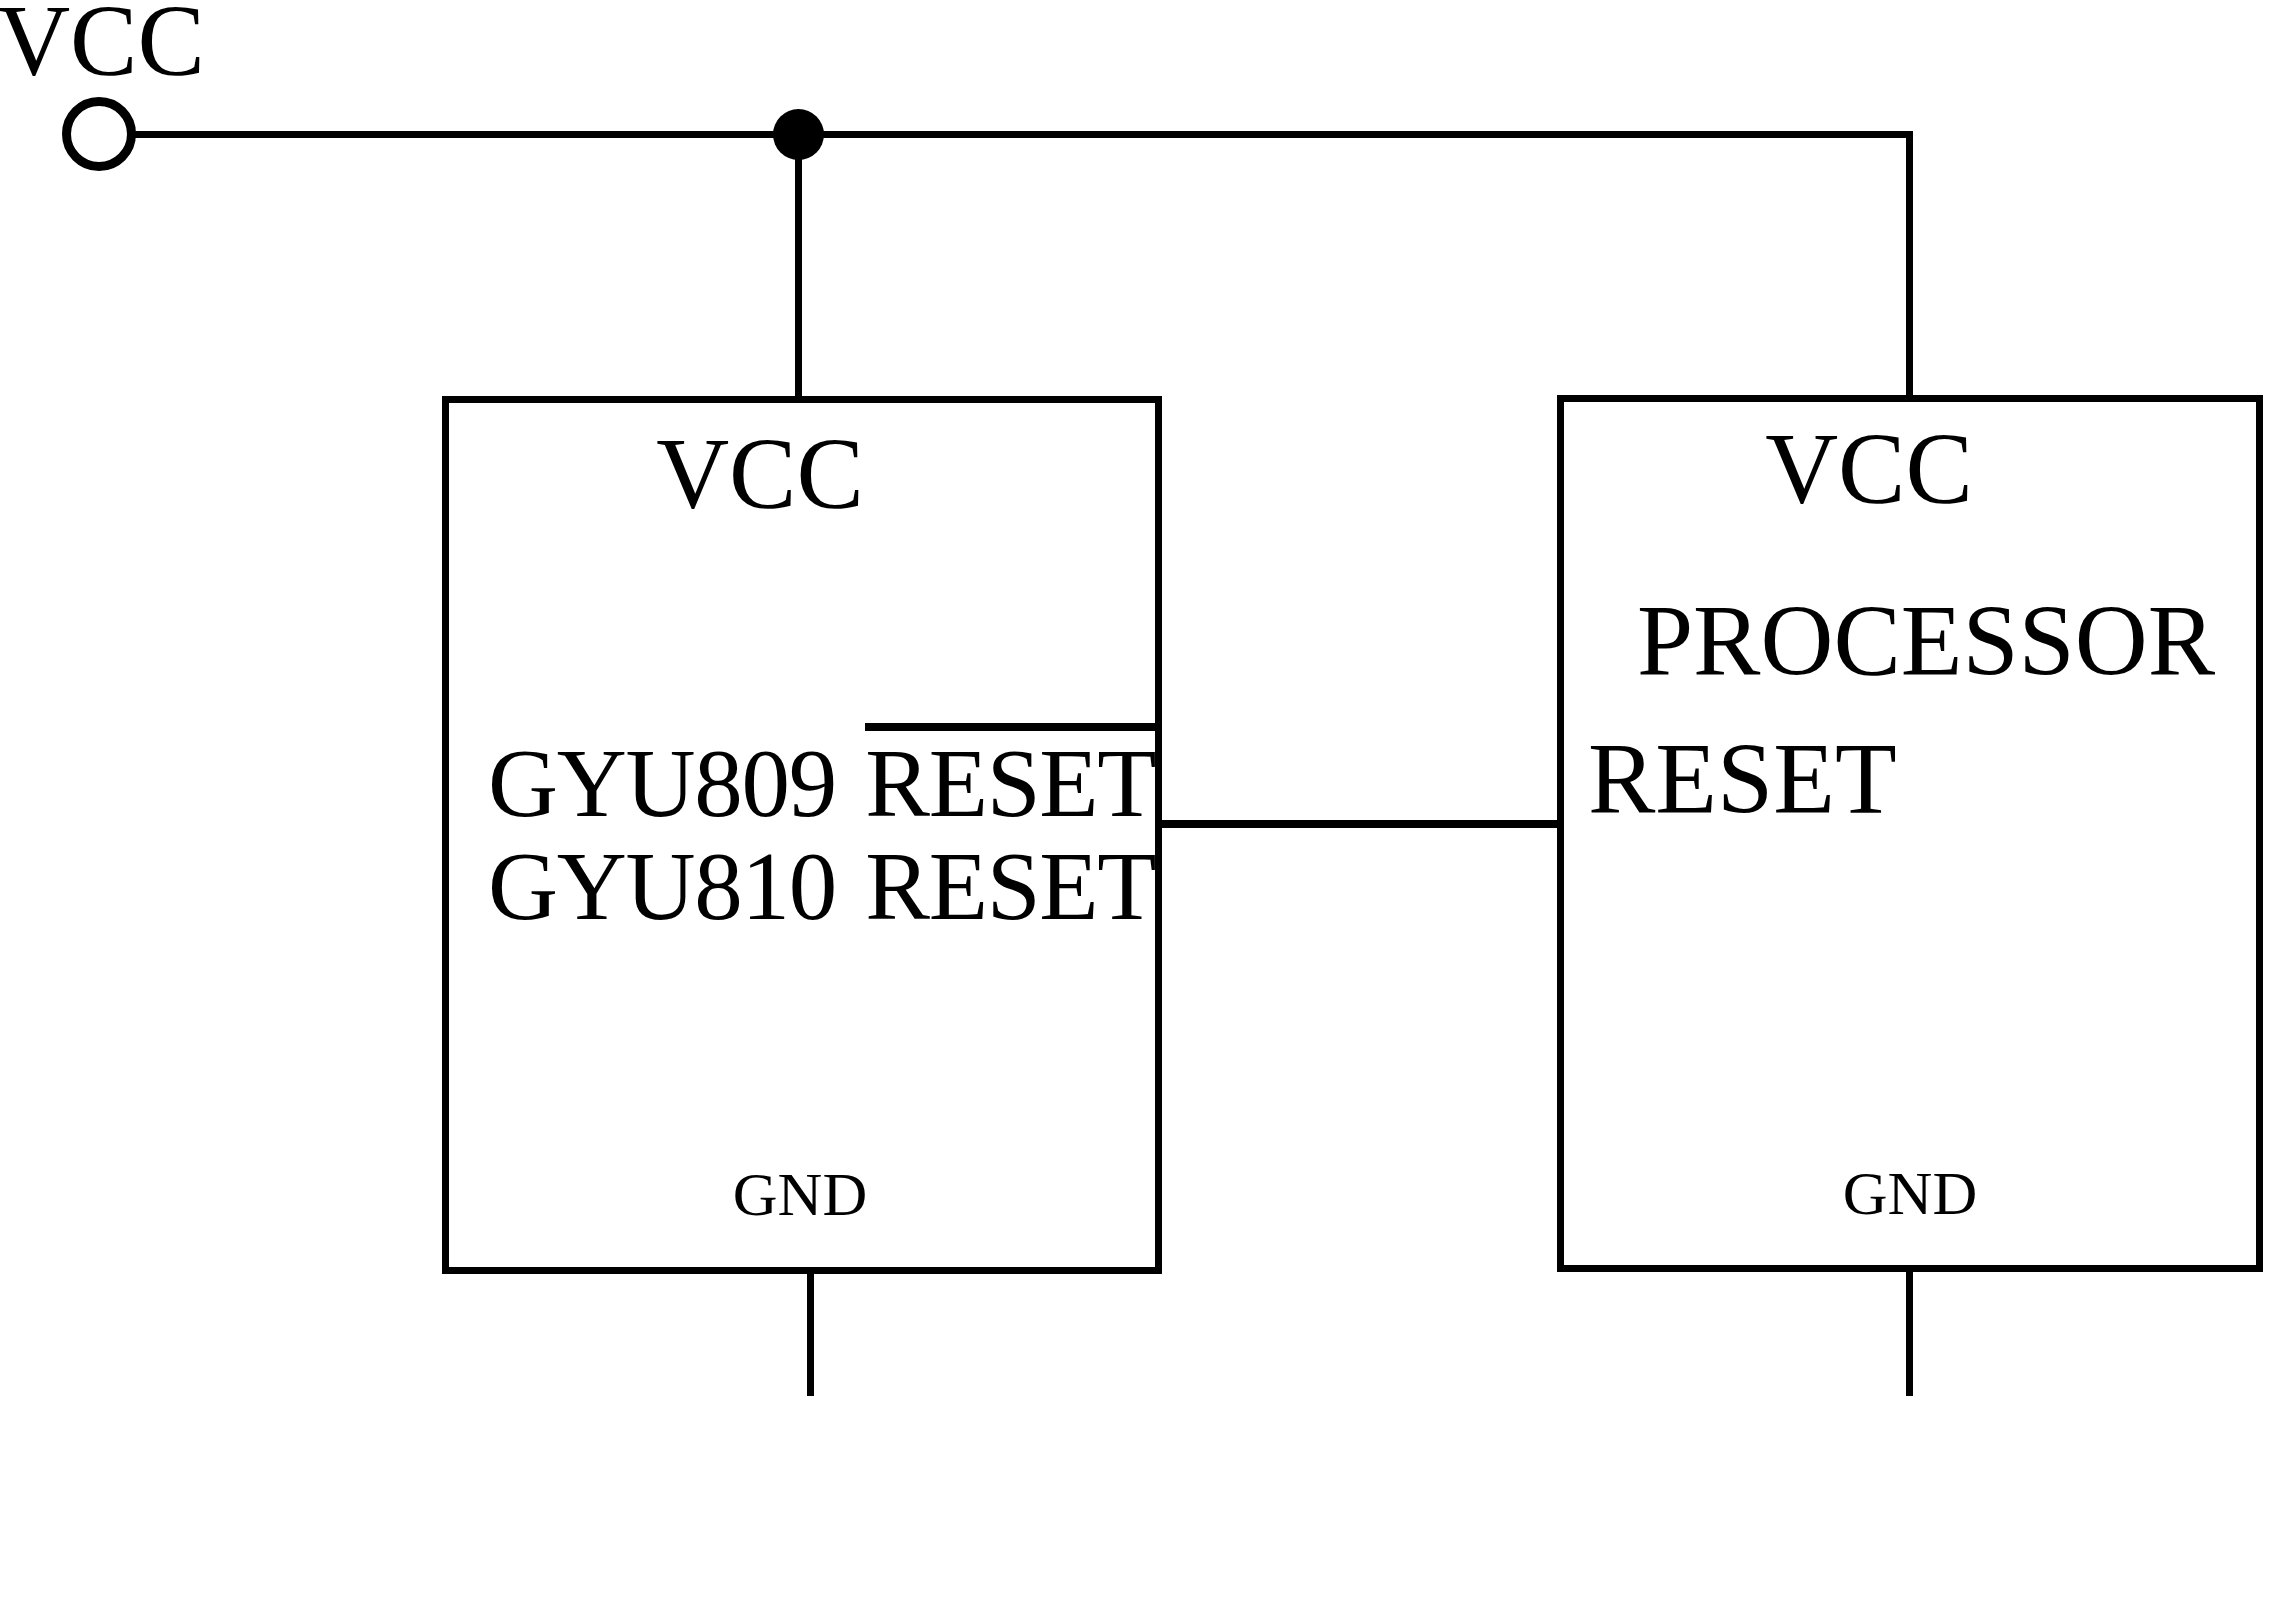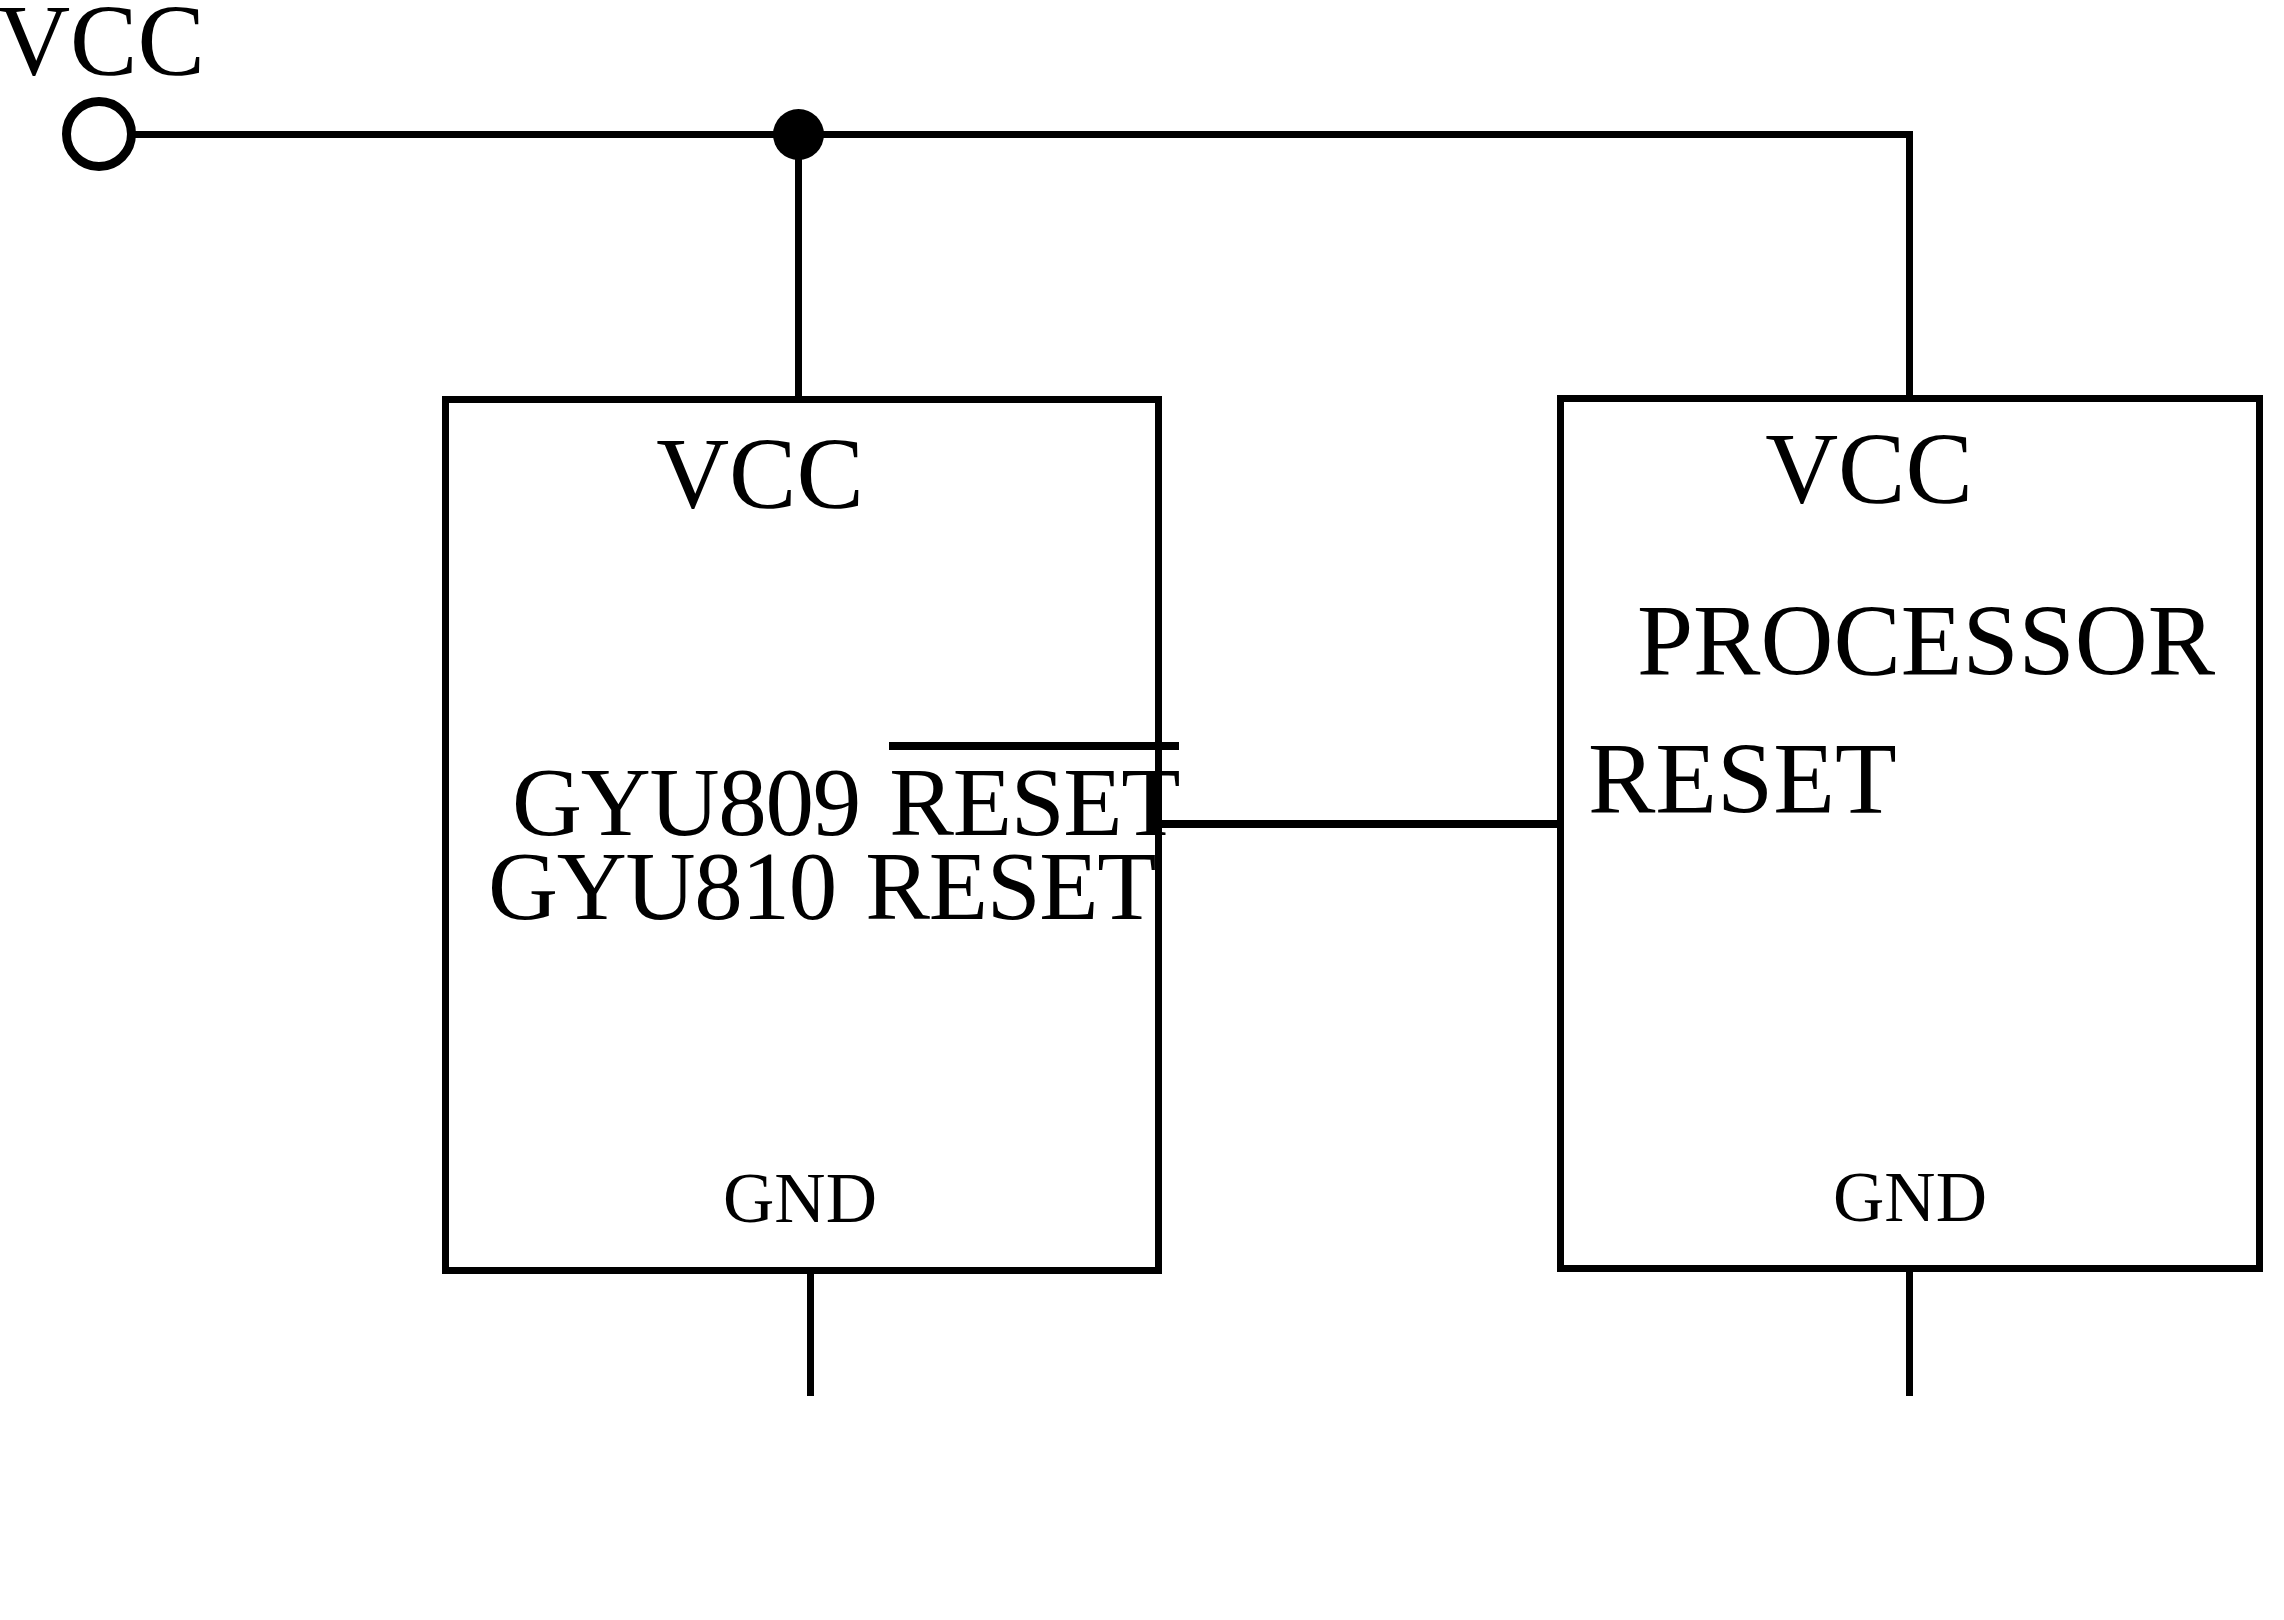--- a/index.html
+++ b/index.html
@@ -30,21 +30,21 @@
     background:#ffffff;
   }
   .label {
     position:absolute;
     line-height:1;
     white-space:nowrap;
     transform:translateX(-50%);
   }
   .label.left-align { transform:none; }
   .fs150 { font-size:101px; }
-  .fs142 { font-size:71px; }
+  .fs142 { font-size:62px; }
   .pin-row {
     position:absolute;
     display:flex;
     gap:29.5px;
     align-items:baseline;
     font-size:97px;
     letter-spacing:-1.3px;
     line-height:1;
     white-space:nowrap;
   }
@@ -80,21 +80,21 @@
   <div class="dot" style="left:773px; top:109px; width:51px; height:51px;"></div>
 
   <div class="wire" style="left:795px; top:131px; width:7.4px; height:268px;"></div>
 
   <div class="wire" style="left:1906px; top:131px; width:7.4px; height:268px;"></div>
 
   <div class="box" style="left:442px; top:396px; width:720px; height:878px;"></div>
 
   <div class="label fs150" style="left:760px; top:424px;">VCC</div>
 
-  <div class="pin-row" style="left:488px; top:742px;margin-left:24px;">
+  <div class="pin-row" style="left:488px; top:723px;">
     <span>GYU809</span>
     <span class="overline">RESET</span>
   </div>
 
   <div class="pin-row" style="left:488px; top:810px;margin-top:28px;">
     <span>GYU810</span>
     <span>RESET</span>
   </div>
 
   <div class="label fs142" style="left:800px; top:1163px;">GND</div>

